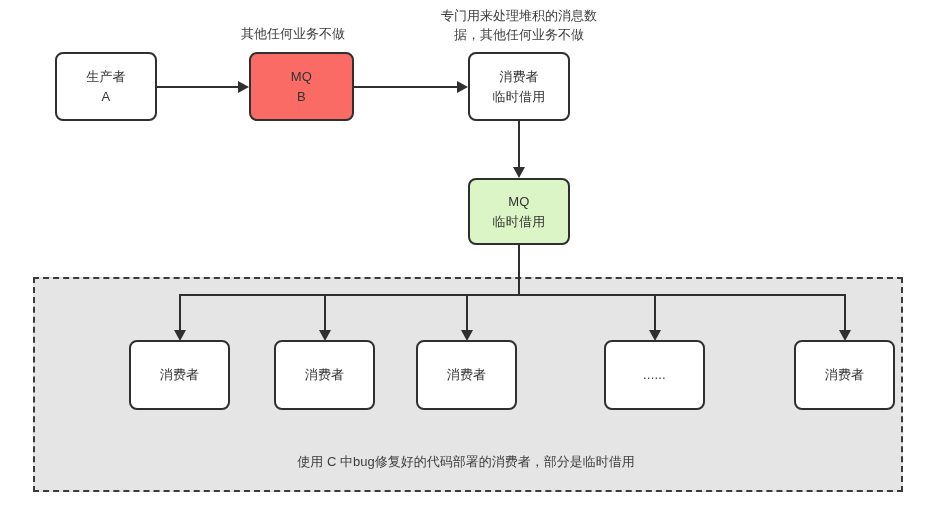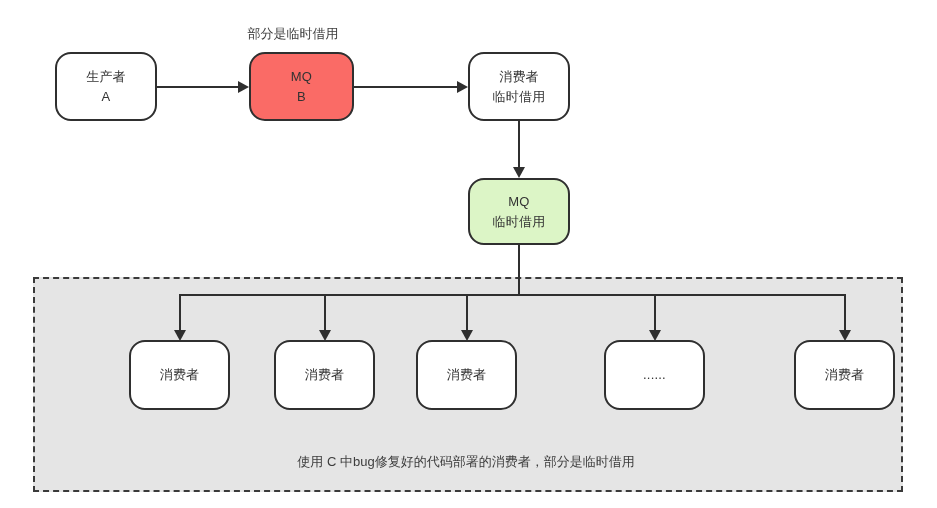--- a/index.html
+++ b/index.html
@@ -15,21 +15,21 @@
     position: relative;
     width: 937px;
     height: 508px;
     background: #ffffff;
     overflow: hidden;
   }
   .node {
     position: absolute;
     box-sizing: border-box;
     border: 2px solid #2f2f2f;
-    border-radius: 16px;
+    border-radius: 8px;
     background: #ffffff;
     display: flex;
     flex-direction: column;
     align-items: center;
     justify-content: center;
     color: #333333;
     font-size: 13px;
     line-height: 20px;
     text-align: center;
     letter-spacing: 0.2px;
@@ -86,22 +86,26 @@
     border-top: 11px solid #2f2f2f;
   }
 </style>
 </head>
 <body>
 
 <div id="canvas">
 
   <div class="group-box" style="left:33px; top:277px; width:870px; height:215px;"></div>
 
-  <div class="caption" style="left:193px; top:24px; width:200px;">部分是临时借用</div>
+  <div class="caption" style="left:193px; top:24px; width:200px;">其他任何业务不做</div>
 
+  <div class="caption caption-multiline" style="left:429px; top:6px; width:180px;">
+    <span>专门用来处理堆积的消息数</span>
+    <span>据，其他任何业务不做</span>
+  </div>
 
   <div class="node" style="left:55px; top:52px; width:102px; height:69px;">
     <span>生产者</span>
     <span class="line2">A</span>
   </div>
 
   <div class="node node-mq-b" style="left:249px; top:52px; width:105px; height:69px;">
     <span>MQ</span>
     <span class="line2">B</span>
   </div>

